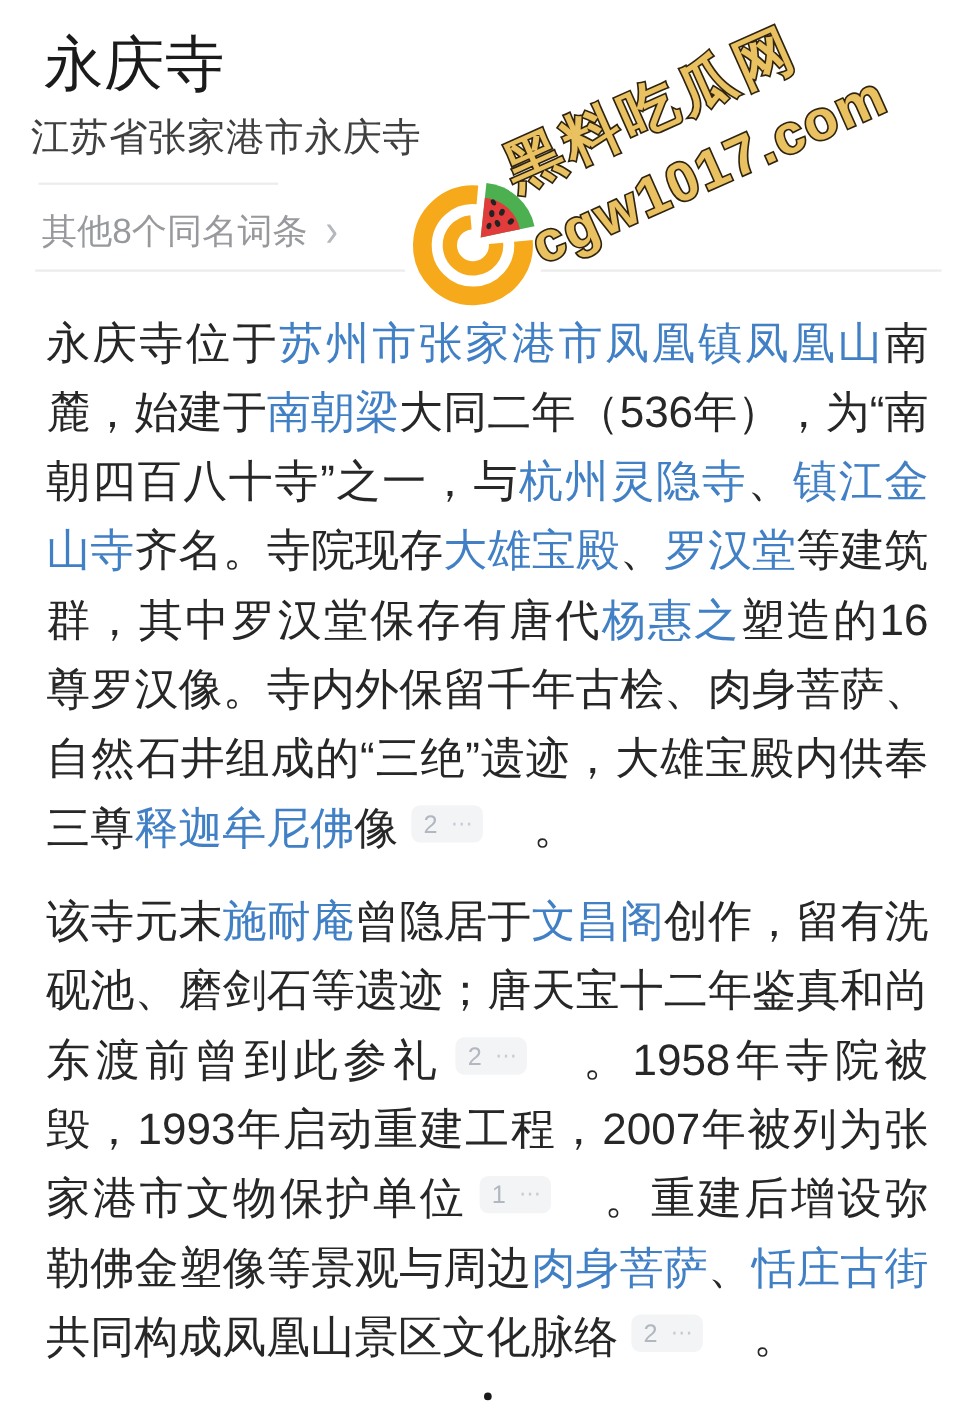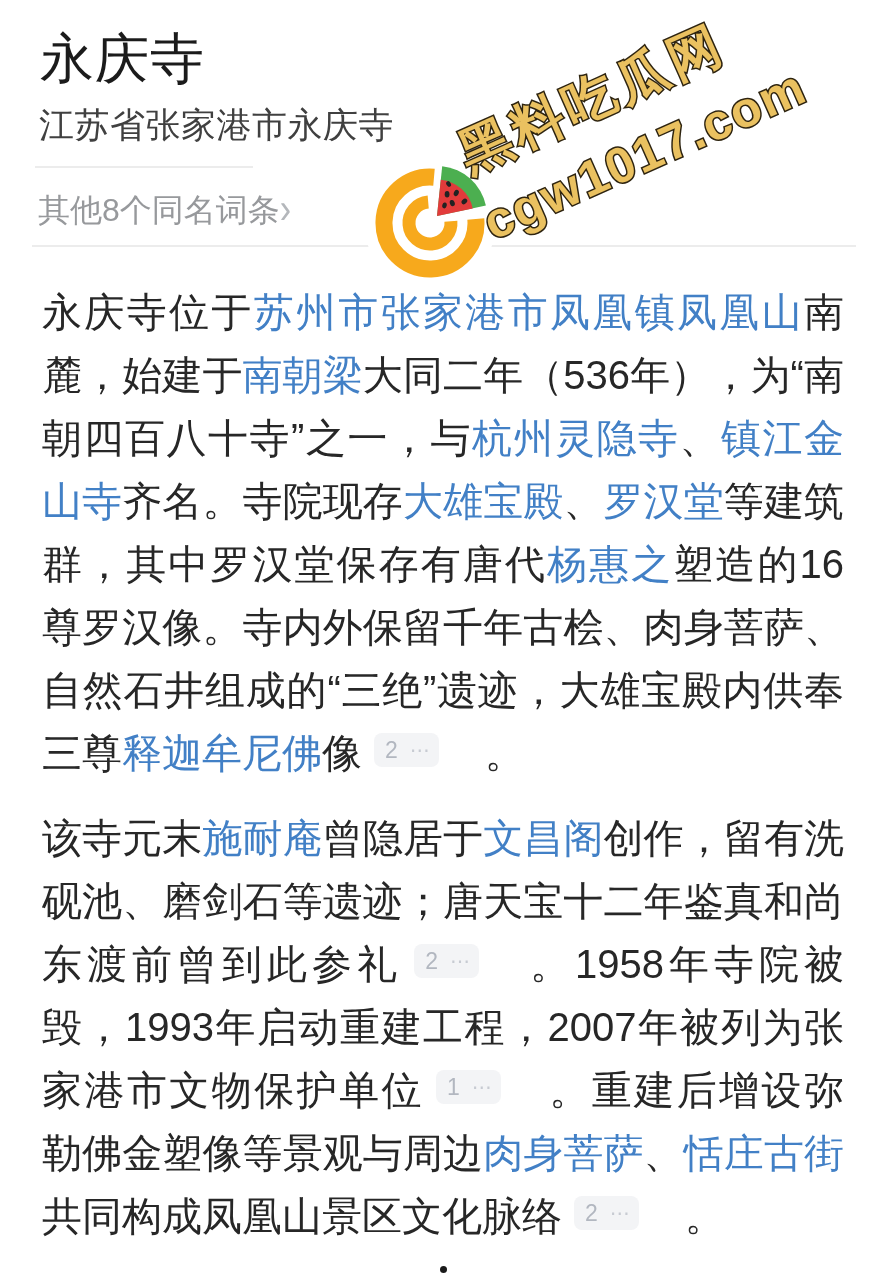--- a/index.html
+++ b/index.html
@@ -7,31 +7,31 @@
     width:886px;height:1280px;position:relative;overflow:hidden;
     background:#ffffff;
     font-family:"Liberation Sans",sans-serif;
   }
   .page-title{
     position:absolute;left:40px;top:26px;
     font-size:54px;font-weight:400;color:var(--title,#1b1b1b);
     letter-spacing:1px;line-height:64px;
   }
   .page-subtitle{
-    position:absolute;left:39px;top:100px;
+    position:absolute;left:28px;top:100px;
     font-size:35px;font-weight:500;color:var(--subtitle,#404040);
     line-height:50px;letter-spacing:0.5px;
   }
   .divider-short{
     position:absolute;left:35px;top:166px;width:218px;height:2px;
     background:var(--divider,#ececec);
   }
   .same-name-row{
     position:absolute;left:38px;top:188px;height:44px;
-    display:flex;align-items:flex-start;cursor:pointer;
+    display:flex;align-items:center;gap:16px;cursor:pointer;
   }
   .same-name-label{font-size:32px;color:var(--muted,#97999c);line-height:44px;}
   .chevron{font-size:34px;color:#b4b7bb;line-height:40px;transform:scaleY(1.25);font-weight:400;}
   .divider-long{
     position:absolute;left:32px;top:245px;width:824px;height:2px;
     background:var(--divider,#ececec);
   }
   .article{
     position:absolute;left:35px;top:274px;width:816px;
   }

